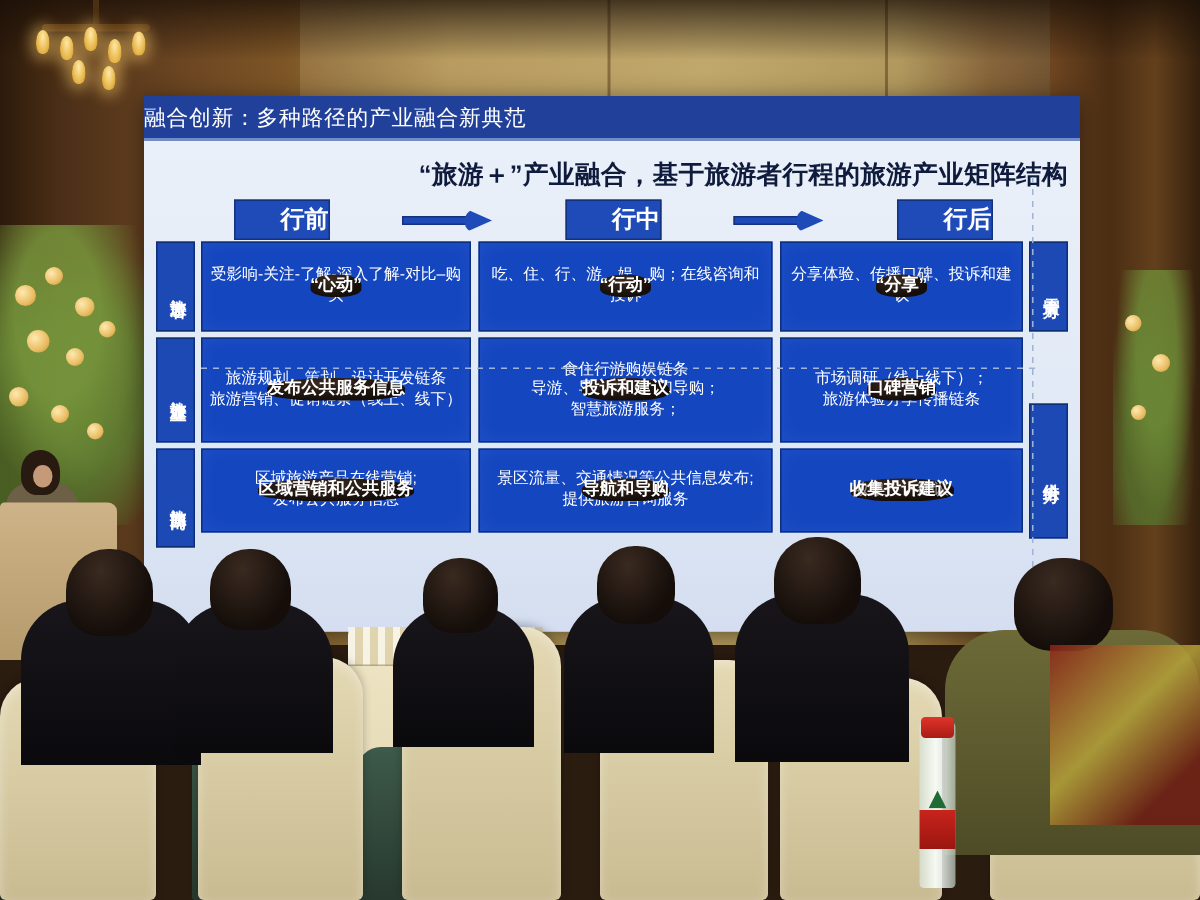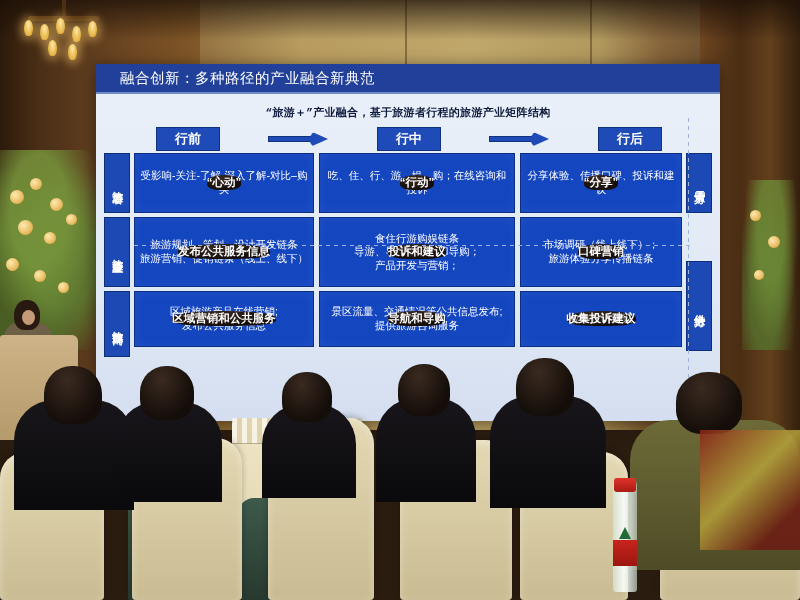--- a/index.html
+++ b/index.html
@@ -98,43 +98,43 @@
 
   
   #screen {
     position: absolute; left: 96px; top: 64px; width: 624px; height: 357px;
     background: #e8eef8;
     box-shadow: 0 2px 14px rgba(0,0,0,.45);
   }
   #slide-header {
     height: 30px; background: #21409a;
     display: flex; align-items: center;
-    padding-left: 24px;
+    padding-left: 0;
     border-bottom: 2px solid #6f8cc9;
   }
   #slide-header .ttl {
     color: #ffffff; font-size: 14.5px; letter-spacing: .5px; font-weight: 400;
   }
   #slide-body {
     position: relative; height: 327px;
     background: linear-gradient(180deg, #eaf0f9 0%, #dfe8f5 65%, #d4def0 100%);
     padding: 6px 8px 0 8px;
   }
   .slide-title {
-    text-align: center; color: #0f1b3d; font-weight: bold;
-    font-size: 11px; letter-spacing: .3px; margin: 5px 0 9px 0; font-family: Liberation Mono, monospace;
+    text-align: right; color: #0f1b3d; font-weight: bold;
+    font-size: 17px; letter-spacing: .3px; margin: 5px 0 9px 0;
   }
 
   
   .phase-row {
     display: flex; align-items: center; margin: 0 50px 5px 52px; height: 19px;
   }
   .phase-chip {
-    background: #1f4bb8; color: #fff; font-weight: bold; font-size: 13px;
-    padding: 2px 0; text-align: center; border: 1px solid #12327d;
+    background: #1f4bb8; color: #fff; font-weight: bold; font-size: 16px;
+    padding: 2px 0; text-align: right; border: 1px solid #12327d;
     width: 64px; flex: 0 0 64px;
   }
   .phase-spacer { flex: 1 1 auto; }
   .arrow { position: relative; width: 62px; height: 12px; flex: 0 0 62px; }
   .arrow .shaft {
     position: absolute; left: 0; top: 3px; width: 44px; height: 6px;
     background: #1f4bb8; border: 1px solid #12327d;
   }
   .arrow .head {
     position: absolute; left: 42px; top: -2px;
@@ -361,21 +361,21 @@
               <div class="body">
                   <div>旅游规划、策划、设计开发链条</div>
                   <div>旅游营销、促销链条（线上、线下）</div>
                 </div>
             </div>
             <div class="cell c2">
               <div class="head">投诉和建议</div>
               <div class="body">
                   <div>食住行游购娱链条</div>
                   <div>导游、导览、导航和导购；</div>
-                  <div>产品开发与营销；</div>
+                  <div>智慧旅游服务；</div>
                 </div>
             </div>
             <div class="cell c3">
               <div class="head">口碑营销</div>
               <div class="body">
                   <div>市场调研（线上线下）；</div>
                   <div>旅游体验分享传播链条</div>
                 </div>
             </div>
           </div>

